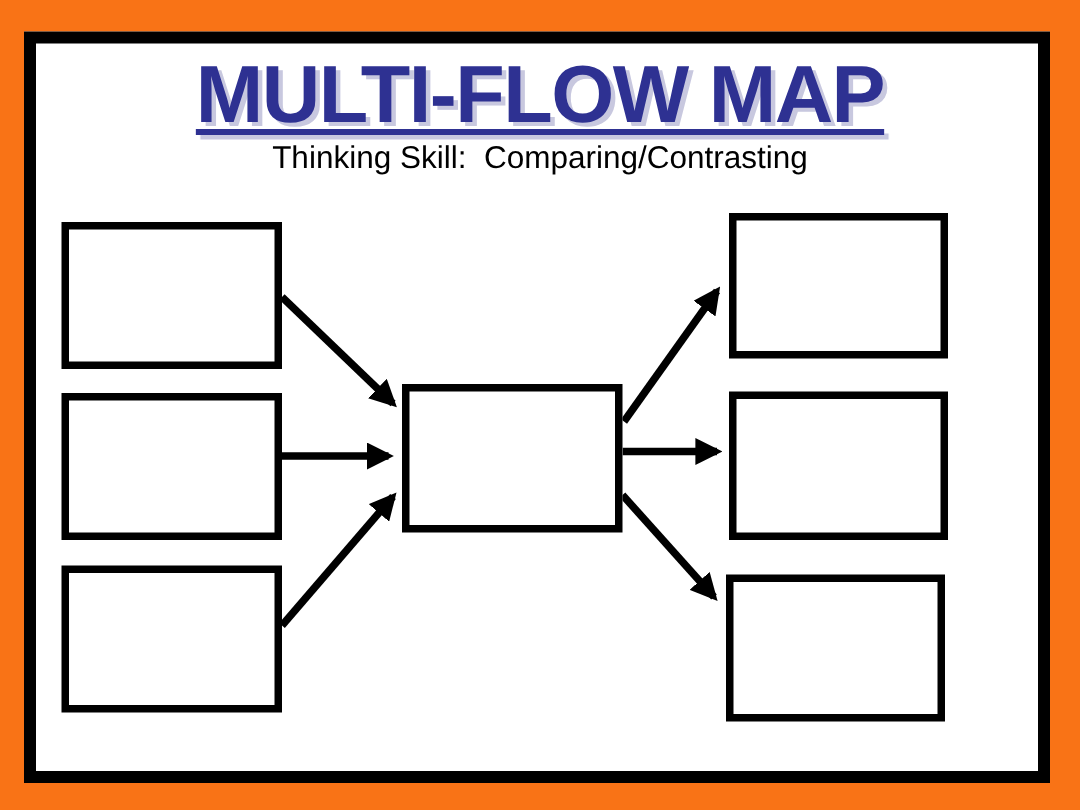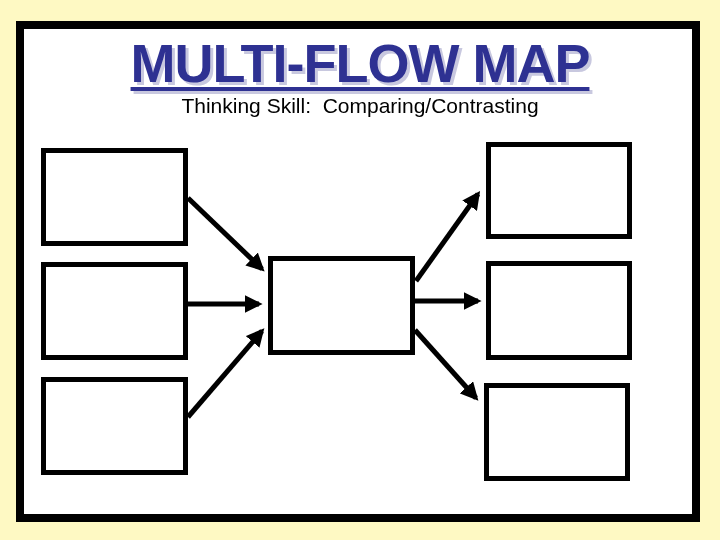--- a/index.html
+++ b/index.html
@@ -8,21 +8,21 @@
     width: 720px;
     height: 540px;
     background: #ffffff;
     overflow: hidden;
     font-family: "Liberation Sans", sans-serif;
   }
   .slide {
     position: relative;
     width: 720px;
     height: 540px;
-    background: #fef9c3;
+    background: #f97316;
   }
   .frame {
     position: absolute;
     left: 16px;
     top: 21px;
     width: 684px;
     height: 501px;
     border: 8px solid #000000;
     box-sizing: border-box;
     background: #ffffff;

